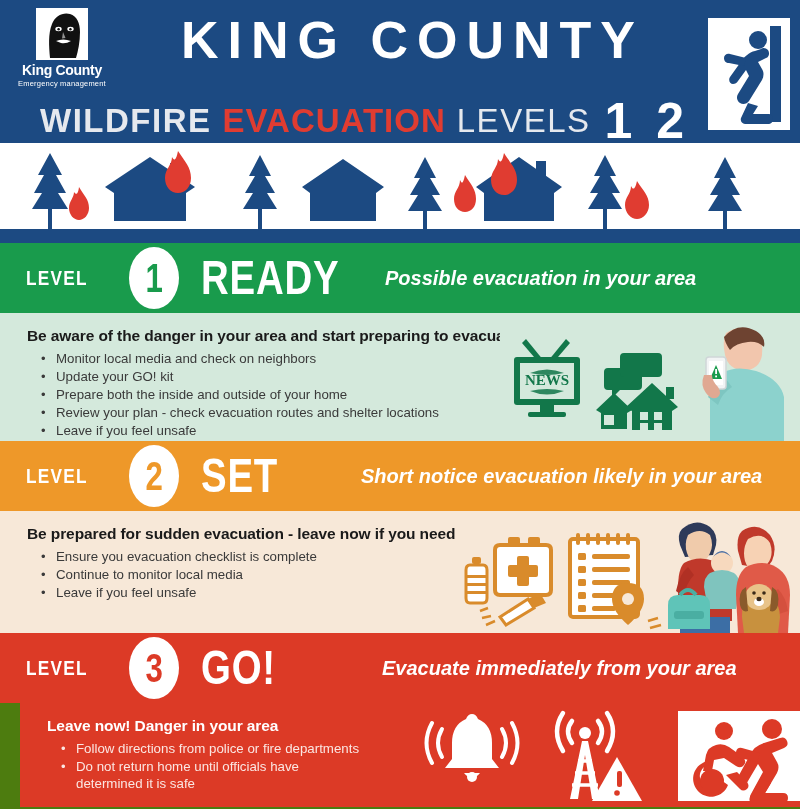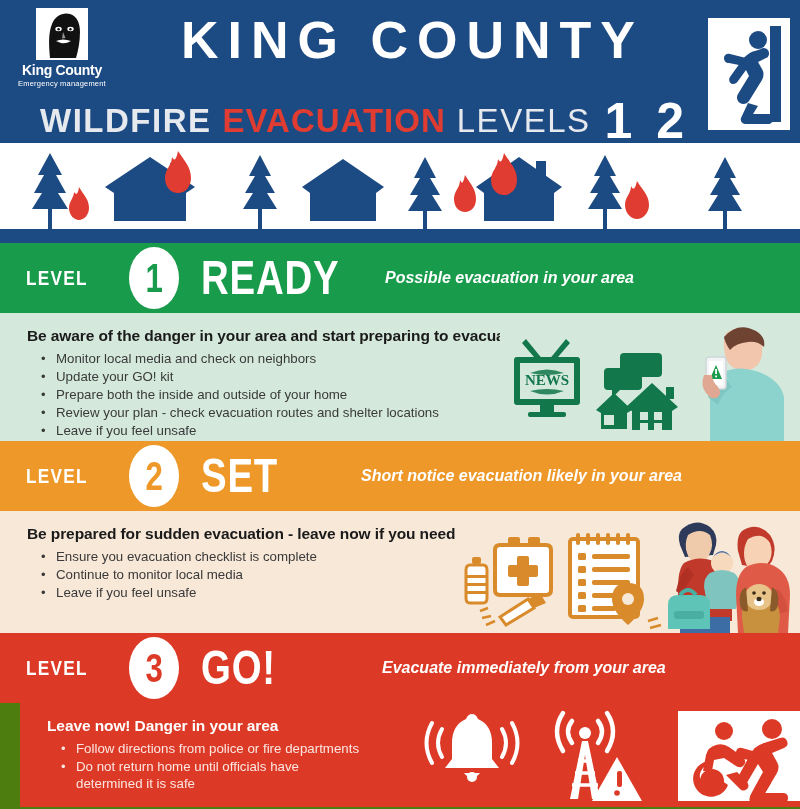--- a/index.html
+++ b/index.html
@@ -190,21 +190,21 @@
     font-weight: bold;
     letter-spacing: 1px;
     margin-left: 22px;
     font-family: "Liberation Sans", sans-serif;
     transform: scaleX(0.8);
     transform-origin: left center;
     line-height: 1;
   }
   .band-tagline {
     color: #ffffff;
-    font-size: 16px;
+    font-size: 20px;
     font-weight: bold;
     font-style: italic;
     position: absolute;
     font-family: "Liberation Sans", sans-serif;
     white-space: nowrap;
   }
   .tag-1 { left: 385px; }
   .tag-2 { left: 361px; }
   .tag-3 { left: 382px; }
 

